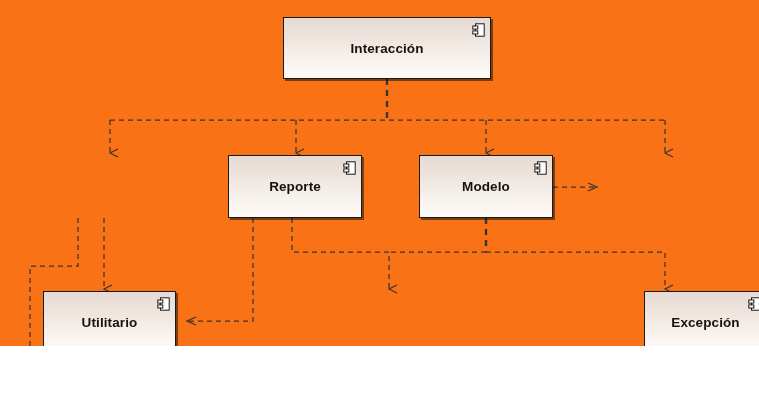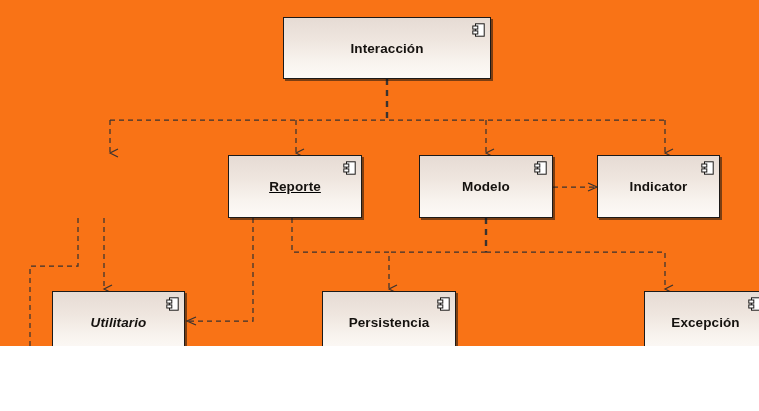--- a/index.html
+++ b/index.html
@@ -102,64 +102,48 @@
   <div class="component" style="left:283px; top:17px; width:208px; height:62px;">
     <span class="component-label">Interacción</span>
     <svg class="comp-icon" viewBox="0 0 13 14">
       <rect x="3.5" y="0.8" width="8.7" height="12.4" fill="#ffffff" stroke="#1c1a19" stroke-width="1"></rect>
       <rect x="0.8" y="3.0" width="5.0" height="3.1" fill="#ffffff" stroke="#1c1a19" stroke-width="1"></rect>
       <rect x="0.8" y="7.9" width="5.0" height="3.1" fill="#ffffff" stroke="#1c1a19" stroke-width="1"></rect>
     </svg>
   </div>
 
 
-  <div class="component" style="left:228px; top:155px; width:134px; height:63px;text-decoration:underline;">
+  <div class="component" style="left:228px; top:155px; width:134px; height:63px;">
     <span class="component-label">Reporte</span>
     <svg class="comp-icon" viewBox="0 0 13 14">
       <rect x="3.5" y="0.8" width="8.7" height="12.4" fill="#ffffff" stroke="#1c1a19" stroke-width="1"></rect>
       <rect x="0.8" y="3.0" width="5.0" height="3.1" fill="#ffffff" stroke="#1c1a19" stroke-width="1"></rect>
       <rect x="0.8" y="7.9" width="5.0" height="3.1" fill="#ffffff" stroke="#1c1a19" stroke-width="1"></rect>
     </svg>
   </div>
 
   <div class="component" style="left:419px; top:155px; width:134px; height:63px;justify-content:center;">
     <span class="component-label">Modelo</span>
     <svg class="comp-icon" viewBox="0 0 13 14">
       <rect x="3.5" y="0.8" width="8.7" height="12.4" fill="#ffffff" stroke="#1c1a19" stroke-width="1"></rect>
       <rect x="0.8" y="3.0" width="5.0" height="3.1" fill="#ffffff" stroke="#1c1a19" stroke-width="1"></rect>
       <rect x="0.8" y="7.9" width="5.0" height="3.1" fill="#ffffff" stroke="#1c1a19" stroke-width="1"></rect>
     </svg>
   </div>
 
-  <div class="component" style="left:597px; top:155px; width:123px; height:63px;">
-    <span class="component-label">Indicator</span>
-    <svg class="comp-icon" viewBox="0 0 13 14">
-      <rect x="3.5" y="0.8" width="8.7" height="12.4" fill="#ffffff" stroke="#1c1a19" stroke-width="1"></rect>
-      <rect x="0.8" y="3.0" width="5.0" height="3.1" fill="#ffffff" stroke="#1c1a19" stroke-width="1"></rect>
-      <rect x="0.8" y="7.9" width="5.0" height="3.1" fill="#ffffff" stroke="#1c1a19" stroke-width="1"></rect>
-    </svg>
-  </div>
 
-  <div class="component" style="left:52px; top:291px; width:133px; height:62px;font-style:italic;">
+  <div class="component" style="left:43px; top:291px; width:133px; height:62px;">
     <span class="component-label">Utilitario</span>
     <svg class="comp-icon" viewBox="0 0 13 14">
       <rect x="3.5" y="0.8" width="8.7" height="12.4" fill="#ffffff" stroke="#1c1a19" stroke-width="1"></rect>
       <rect x="0.8" y="3.0" width="5.0" height="3.1" fill="#ffffff" stroke="#1c1a19" stroke-width="1"></rect>
       <rect x="0.8" y="7.9" width="5.0" height="3.1" fill="#ffffff" stroke="#1c1a19" stroke-width="1"></rect>
     </svg>
   </div>
 
-  <div class="component" style="left:322px; top:291px; width:134px; height:62px;">
-    <span class="component-label">Persistencia</span>
-    <svg class="comp-icon" viewBox="0 0 13 14">
-      <rect x="3.5" y="0.8" width="8.7" height="12.4" fill="#ffffff" stroke="#1c1a19" stroke-width="1"></rect>
-      <rect x="0.8" y="3.0" width="5.0" height="3.1" fill="#ffffff" stroke="#1c1a19" stroke-width="1"></rect>
-      <rect x="0.8" y="7.9" width="5.0" height="3.1" fill="#ffffff" stroke="#1c1a19" stroke-width="1"></rect>
-    </svg>
-  </div>
 
   <div class="component" style="left:597px; top:291px; width:123px; height:62px;margin-left:47px;">
     <span class="component-label">Excepción</span>
     <svg class="comp-icon" viewBox="0 0 13 14">
       <rect x="3.5" y="0.8" width="8.7" height="12.4" fill="#ffffff" stroke="#1c1a19" stroke-width="1"></rect>
       <rect x="0.8" y="3.0" width="5.0" height="3.1" fill="#ffffff" stroke="#1c1a19" stroke-width="1"></rect>
       <rect x="0.8" y="7.9" width="5.0" height="3.1" fill="#ffffff" stroke="#1c1a19" stroke-width="1"></rect>
     </svg>
   </div>
 

